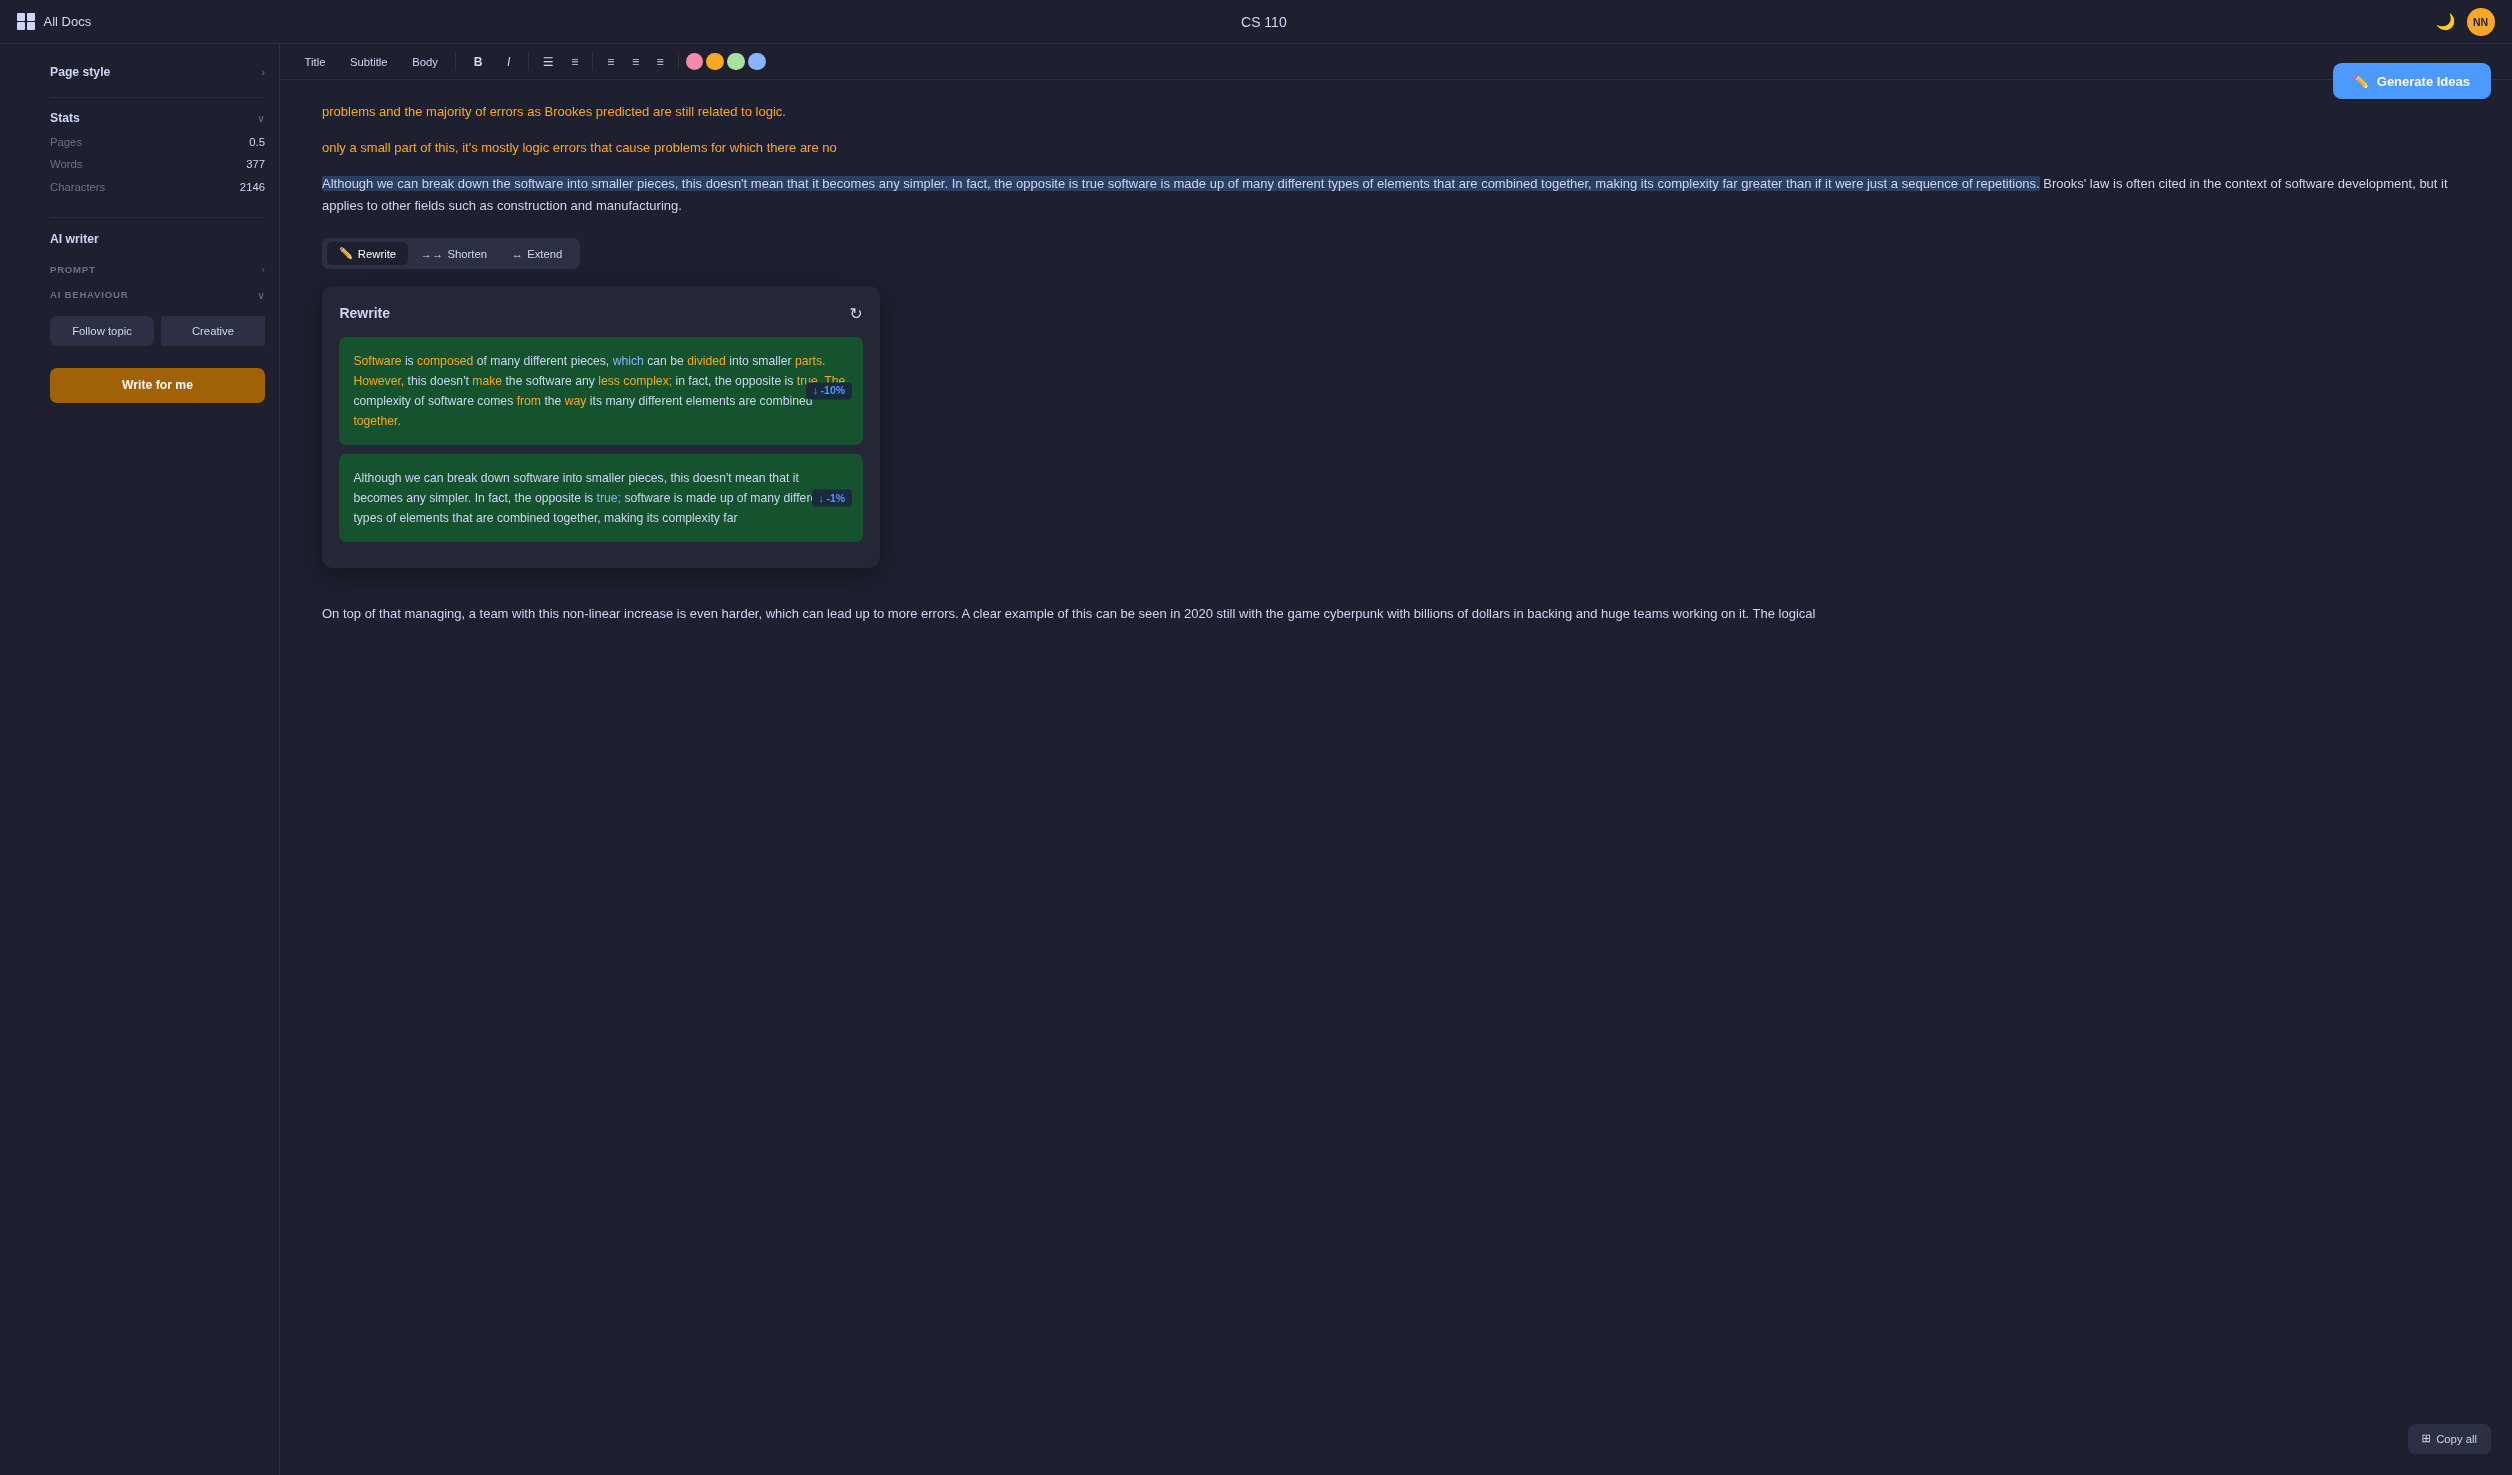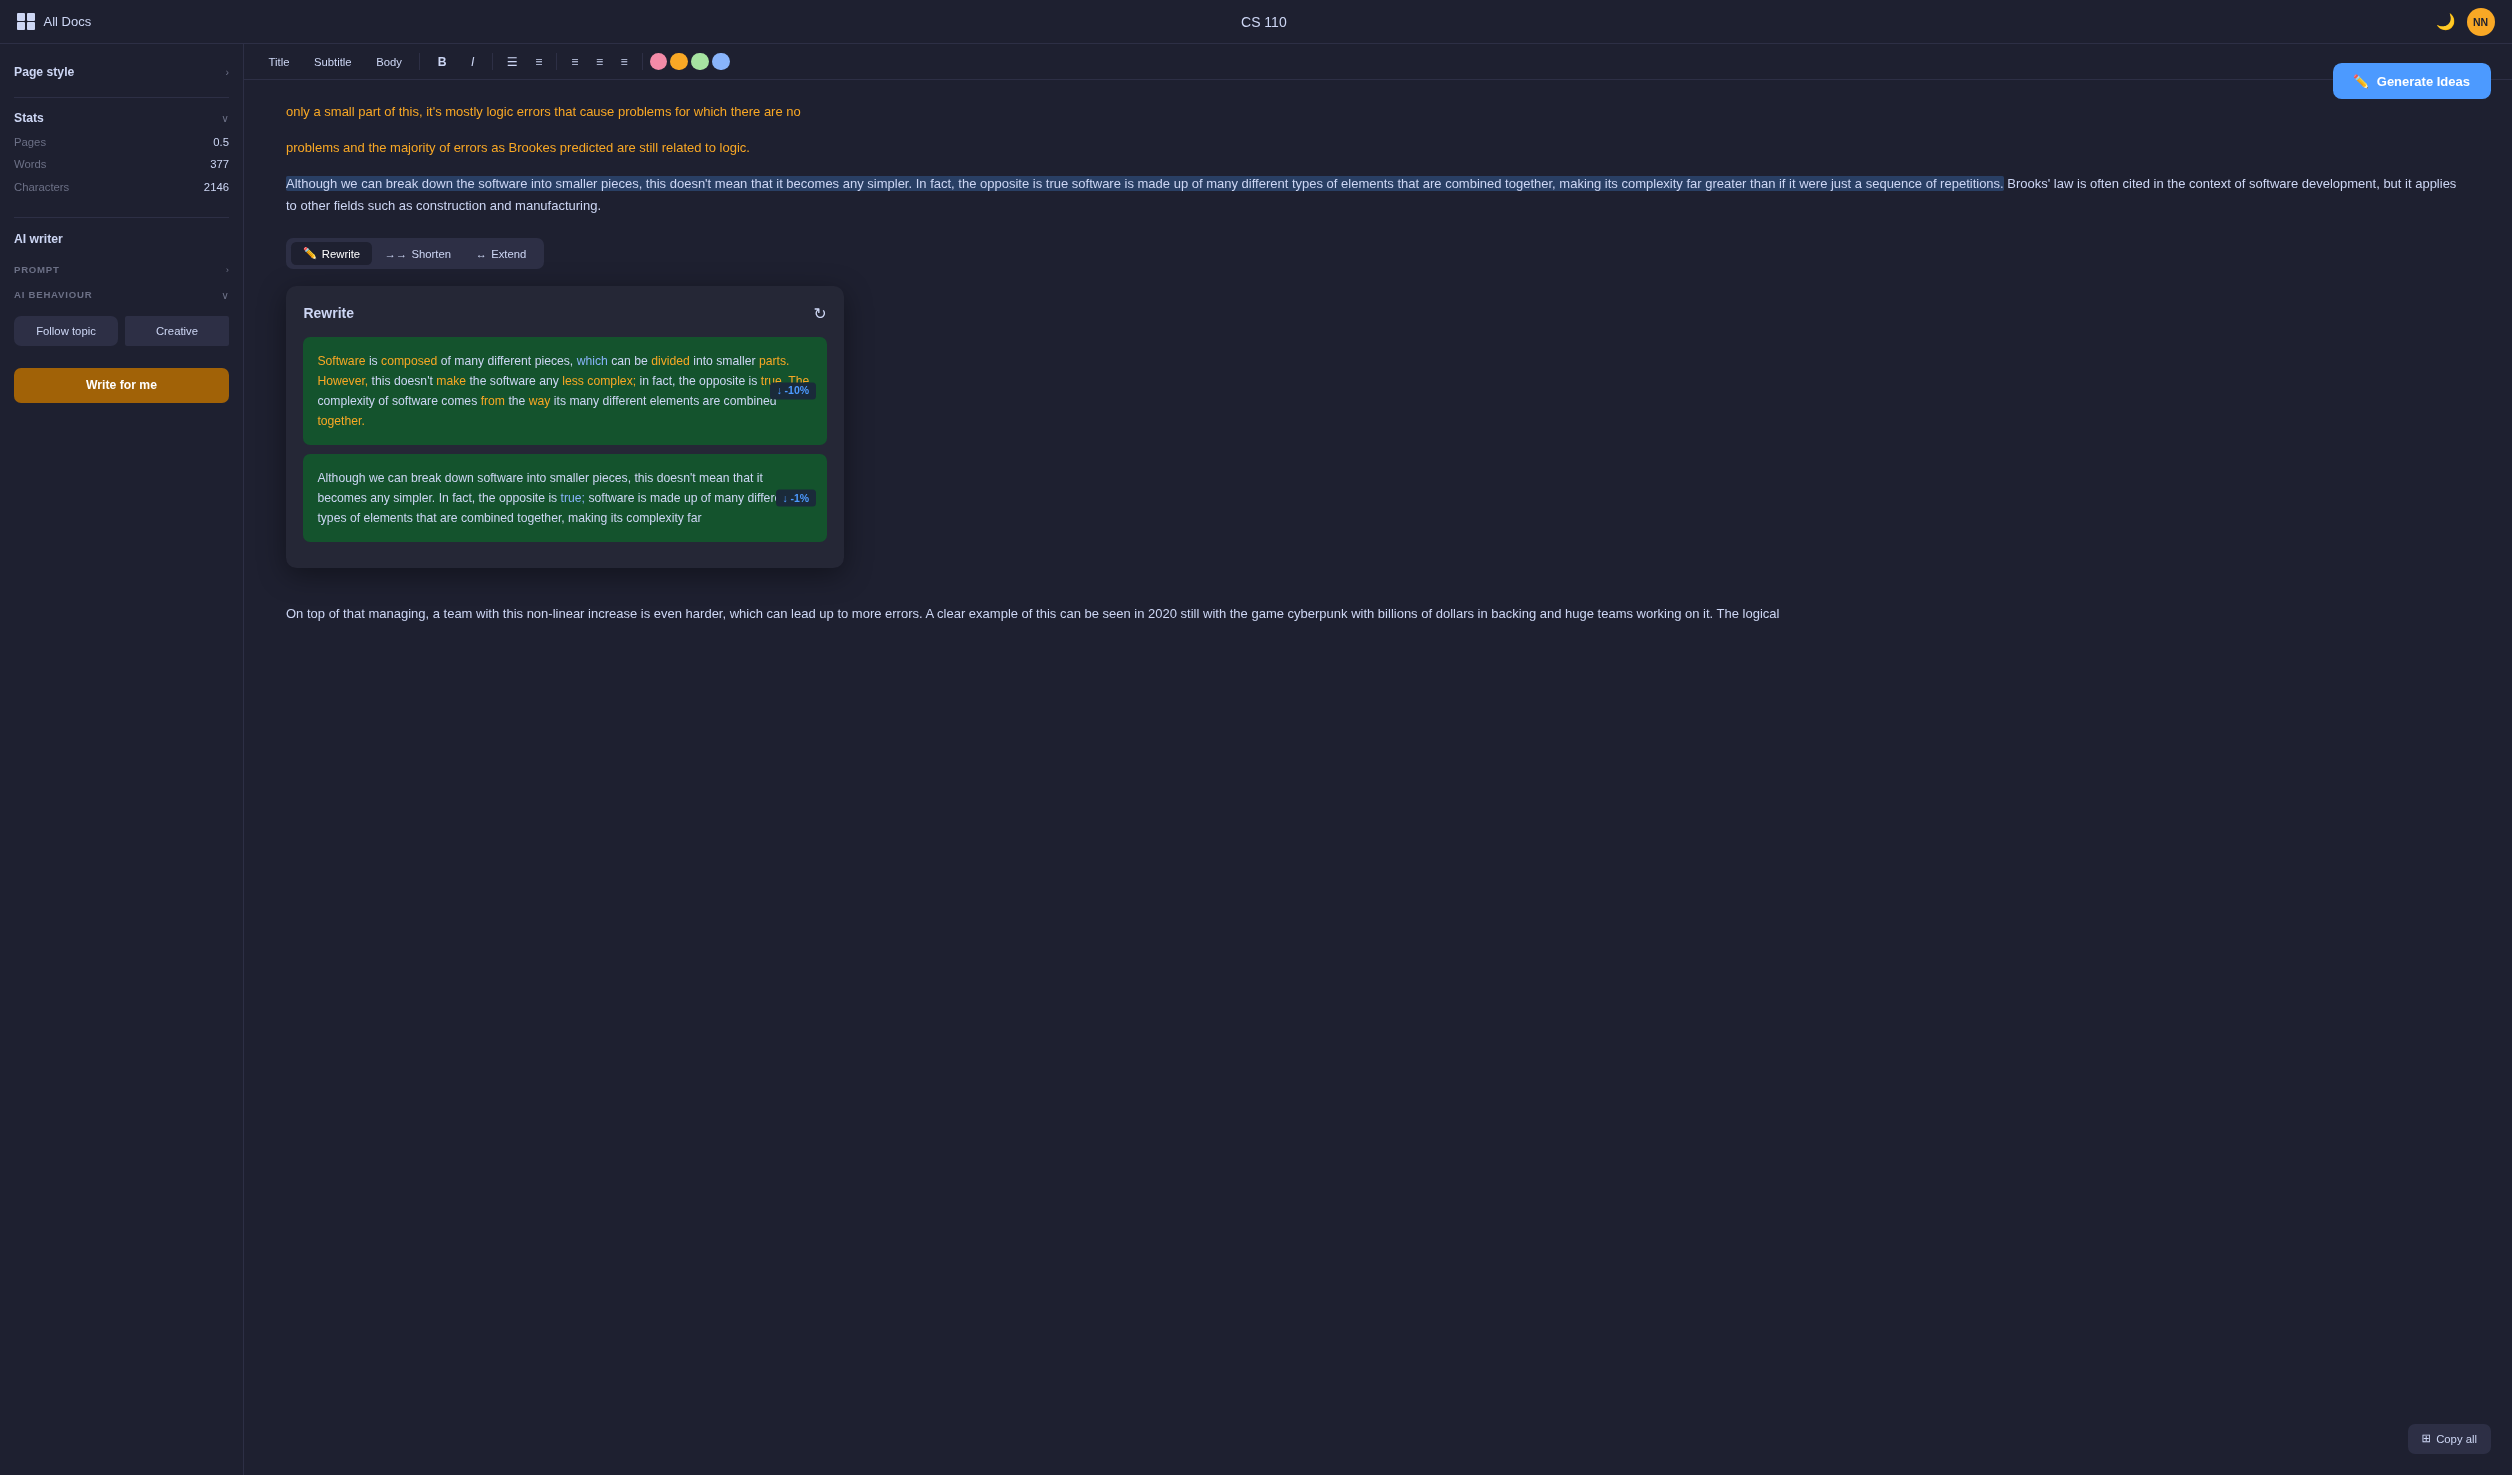--- a/index.html
+++ b/index.html
@@ -74,20 +74,21 @@
       font-weight: 700;
       color: #1e2030;
       cursor: pointer;
     }
 
     
     .main-layout {
       display: flex;
       flex: 1;
       overflow: hidden;
+      padding-left: 36px;
     }
 
     
     .sidebar {
       width: 244px;
       background: #1e2030;
       border-right: 0.9px solid #2d2f45;
       display: flex;
       flex-direction: column;
       padding: 14px;
@@ -516,22 +517,22 @@
       <span class="fmt-icon">≡</span>
       <div class="fmt-sep"></div>
       <div class="color-dot" style="background:#f38ba8;"></div>
       <div class="color-dot" style="background:#f9a825;"></div>
       <div class="color-dot" style="background:#a6e3a1;"></div>
       <div class="color-dot" style="background:#89b4fa;"></div>
     </div>
 
     <div class="editor-content">
 
+      <p class="intro-text">problems and the majority of errors as Brookes predicted are still related to logic.</p>
       <p class="intro-text">only a small part of this, it's mostly logic errors that cause problems for which there are no</p>
-      <p class="intro-text">problems and the majority of errors as Brookes predicted are still related to logic.</p>
 
       
       <p class="body-text">
         <span class="highlighted-block">Although we can break down the software into smaller pieces, this doesn't mean that it becomes any simpler. In fact, the opposite is true software is made up of many different types of elements that are combined together, making its complexity far greater than if it were just a sequence of repetitions.</span>
         Brooks' law is often cited in the context of software development, but it applies to other fields such as construction and manufacturing.
       </p>
 
       
       <div class="inline-toolbar">
         <button class="inline-btn active">

